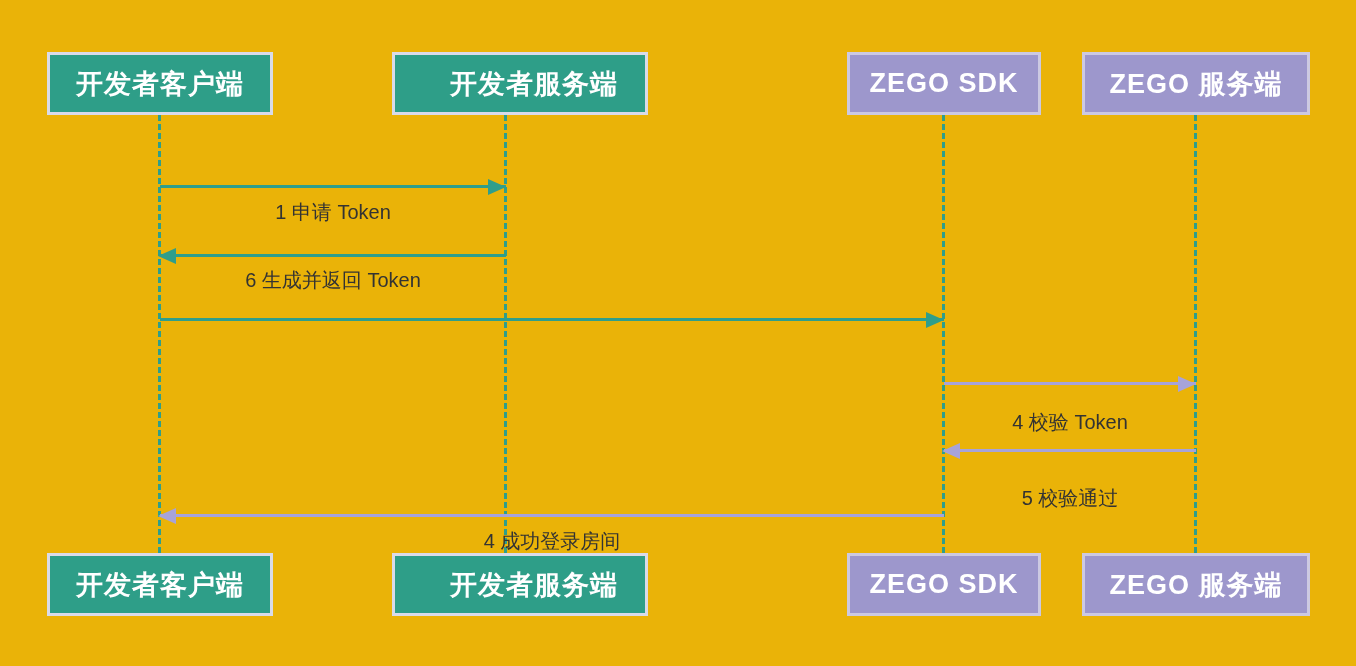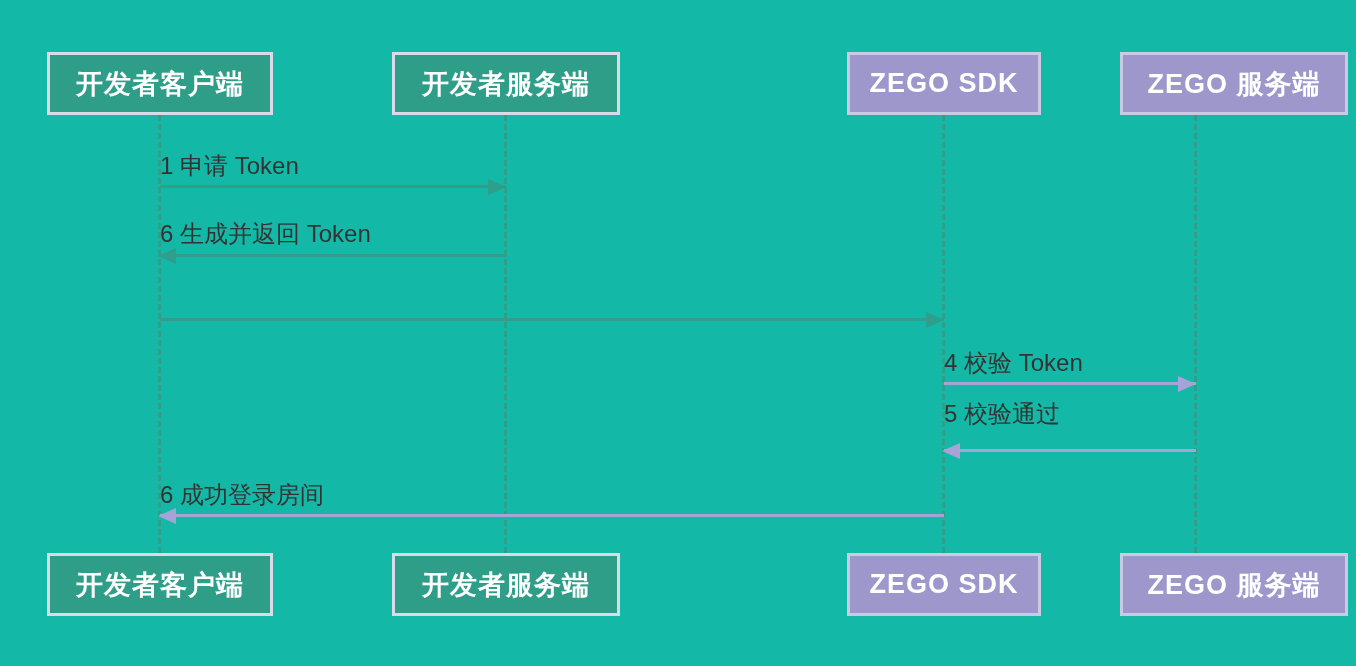--- a/index.html
+++ b/index.html
@@ -5,21 +5,21 @@
   html, body {
     margin: 0;
     padding: 0;
     background: #ffffff;
     font-family: "Liberation Sans", "DejaVu Sans", sans-serif;
   }
   #stage {
     position: relative;
     width: 1356px;
     height: 666px;
-    background: #14b8a6;
+    background: #eab308;
     overflow: hidden;
   }
   
   .actor {
     position: absolute;
     height: 57px;
     display: flex;
     align-items: center;
     justify-content: center;
     color: #ffffff;
@@ -29,45 +29,47 @@
     border: 3px solid #d9dbe9;
     box-sizing: content-box;
   }
   .actor.teal   { background: #2e9e88; }
   .actor.purple { background: #9d97cc; border-color: #ccc9e2; align-items: center; }
 
   .row-top    { top: 52px; }
   .row-bottom { top: 553px; }
 
   .pos-a { left: 47px;   width: 220px; }
-  .pos-b { left: 392px;  width: 222px; }
+  .pos-b { left: 392px;  width: 222px; padding-left: 28px; }
   .pos-c { left: 847px;  width: 188px; }
-  .pos-d { left: 1082px; width: 222px; margin-left: 38px; }
+  .pos-d { left: 1082px; width: 222px; }
 
   
   .lifeline {
     position: absolute;
     top: 115px;
     height: 438px;
     width: 0;
     border-left: 3px dashed #2f9e8b;
   }
   .ll-a { left: 158px; }
   .ll-b { left: 504px; }
   .ll-c { left: 942px; }
   .ll-d { left: 1194px; }
 
   
   .msg-label {
     position: absolute;
     height: 32px;
     line-height: 32px;
-    font-size: 24px;
+    text-align: center;
+    font-size: 20px;
     color: #333333;
     white-space: nowrap;
+    margin-top: 46px;
   }
   .msg-line {
     position: absolute;
     height: 3px;
   }
   .msg-line.teal   { background: #2f9e8b; }
   .msg-line.purple { background: #a7a3d9; }
 
   .arrowhead {
     position: absolute;
@@ -87,25 +89,25 @@
   .m1-head  { left: 488px; top: 179px; }
   
   .m2-label { left: 160px; width: 346px; top: 218px; }
   .m2-line  { left: 160px; width: 346px; top: 254px; }
   .m2-head  { left: 158px; top: 248px; }
   
   .m3-label { left: 160px; width: 784px; top: 283px; }
   .m3-line  { left: 160px; width: 784px; top: 318px; }
   .m3-head  { left: 926px; top: 312px; }
   
-  .m4-label { left: 944px; width: 252px; top: 347px; }
+  .m4-label { left: 944px; width: 252px; top: 360px; }
   .m4-line  { left: 944px; width: 252px; top: 382px; }
   .m4-head  { left: 1178px; top: 376px; }
   
-  .m5-label { left: 944px; width: 252px; top: 398px; }
+  .m5-label { left: 944px; width: 252px; top: 436px; }
   .m5-line  { left: 944px; width: 252px; top: 449px; }
   .m5-head  { left: 942px; top: 443px; }
   
   .m6-label { left: 160px; width: 784px; top: 479px; }
   .m6-line  { left: 160px; width: 784px; top: 514px; }
   .m6-head  { left: 158px; top: 508px; }
 </style>
 </head>
 <body>
 
@@ -141,21 +143,21 @@
   <div class="arrowhead right teal m3-head"></div>
 
   <div class="msg-label m4-label">4 校验 Token</div>
   <div class="msg-line purple m4-line"></div>
   <div class="arrowhead right purple m4-head"></div>
 
   <div class="msg-label m5-label">5 校验通过</div>
   <div class="msg-line purple m5-line"></div>
   <div class="arrowhead left purple m5-head"></div>
 
-  <div class="msg-label m6-label">6 成功登录房间</div>
+  <div class="msg-label m6-label">4 成功登录房间</div>
   <div class="msg-line purple m6-line"></div>
   <div class="arrowhead left purple m6-head"></div>
 
   <div class="actor teal row-bottom pos-a">
     <span>开发者客户端</span>
   </div>
   <div class="actor teal row-bottom pos-b">
     <span>开发者服务端</span>
   </div>
   <div class="actor purple row-bottom pos-c">

